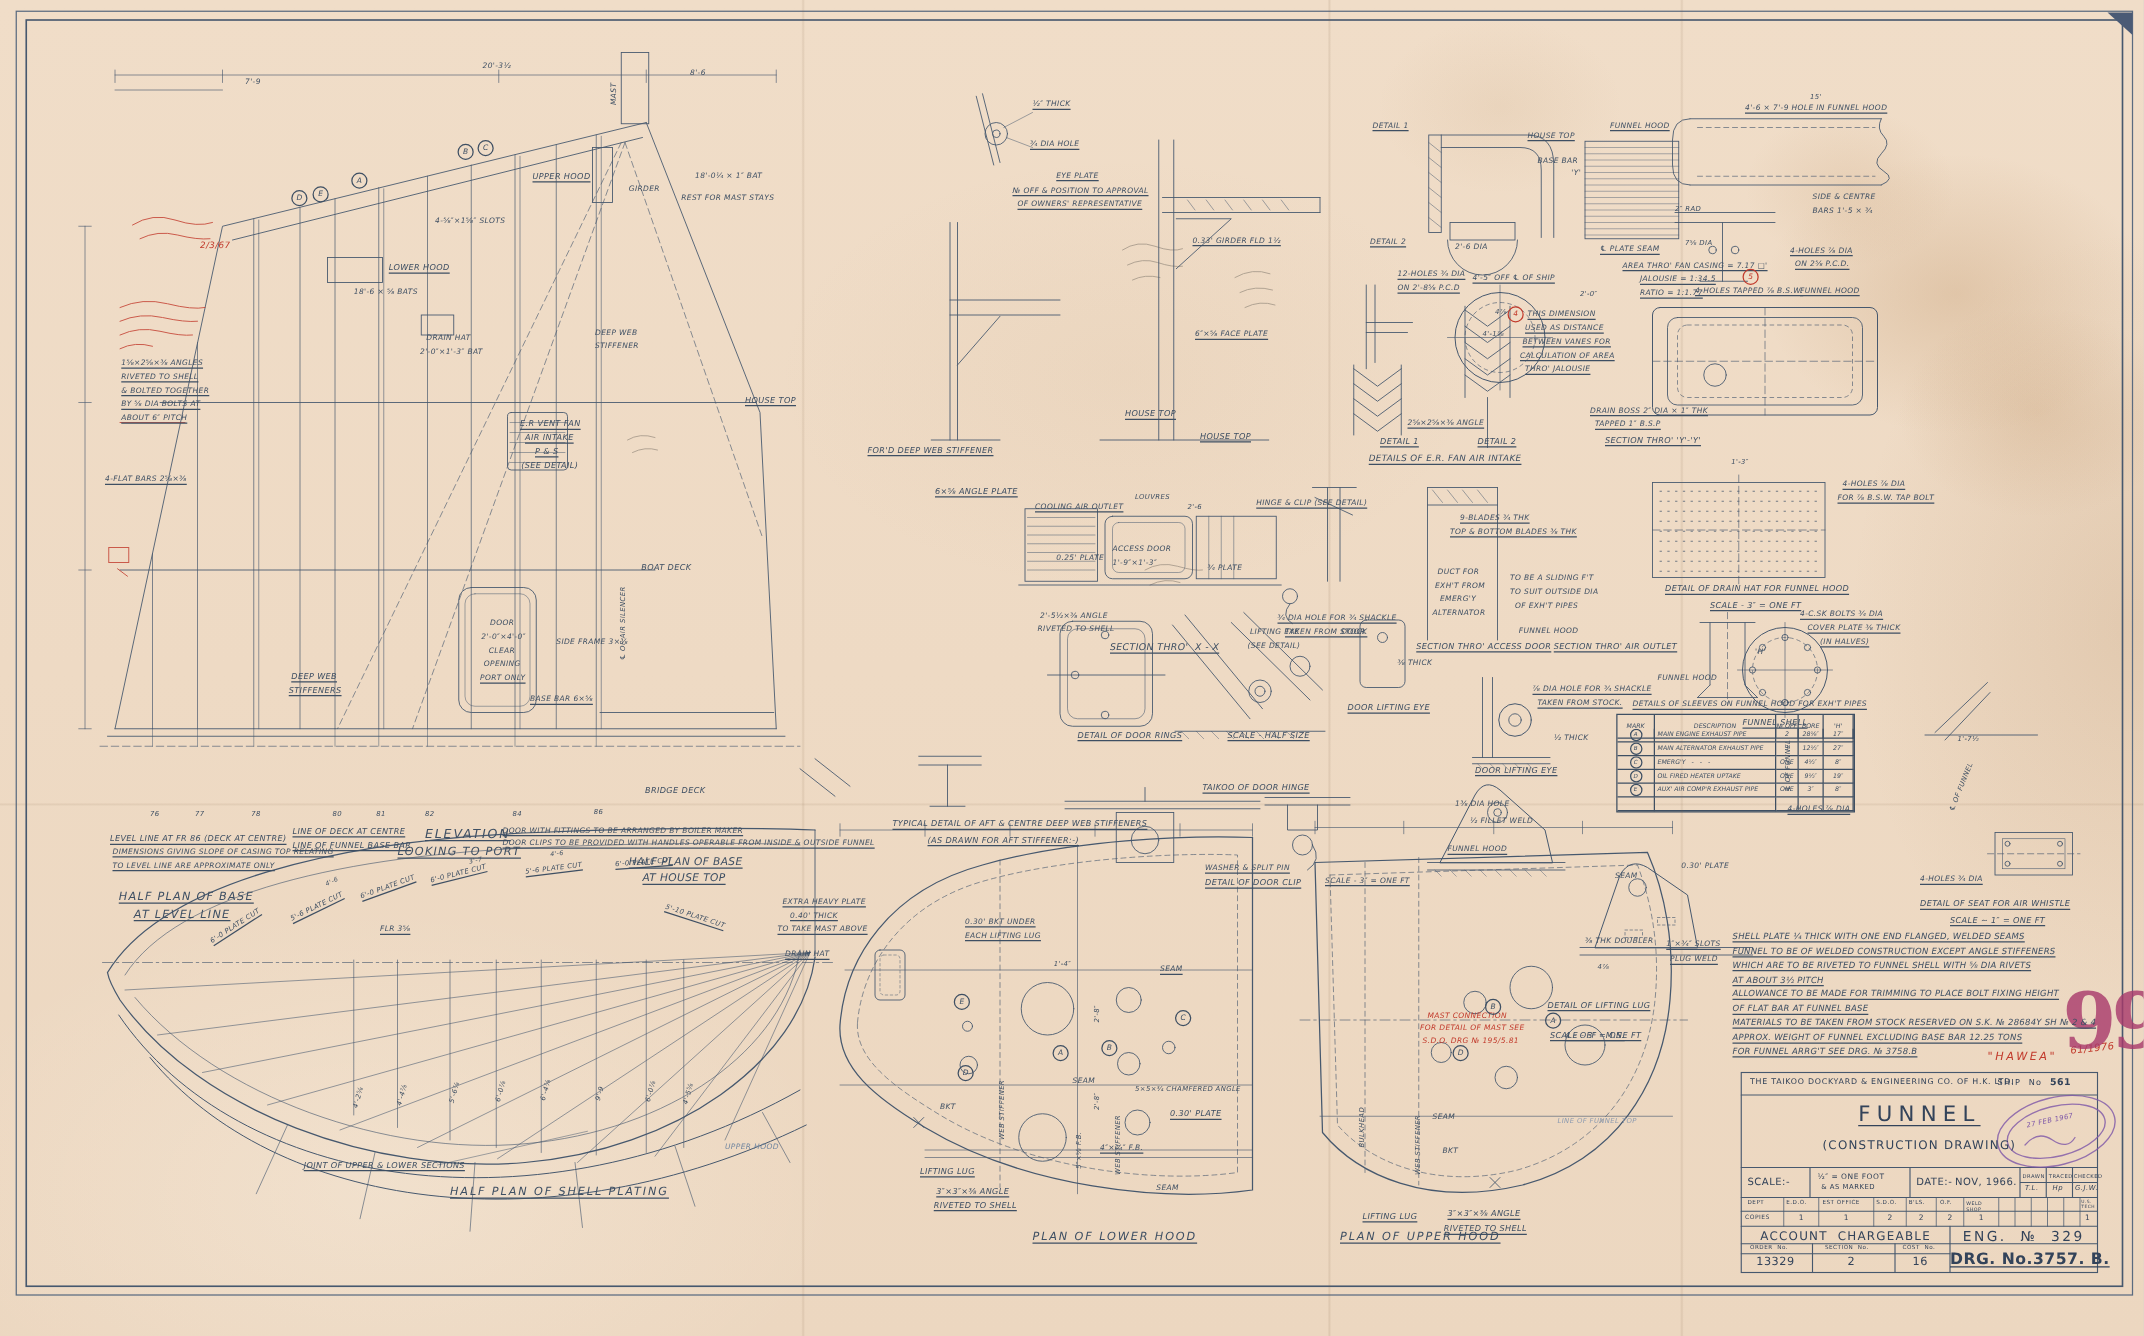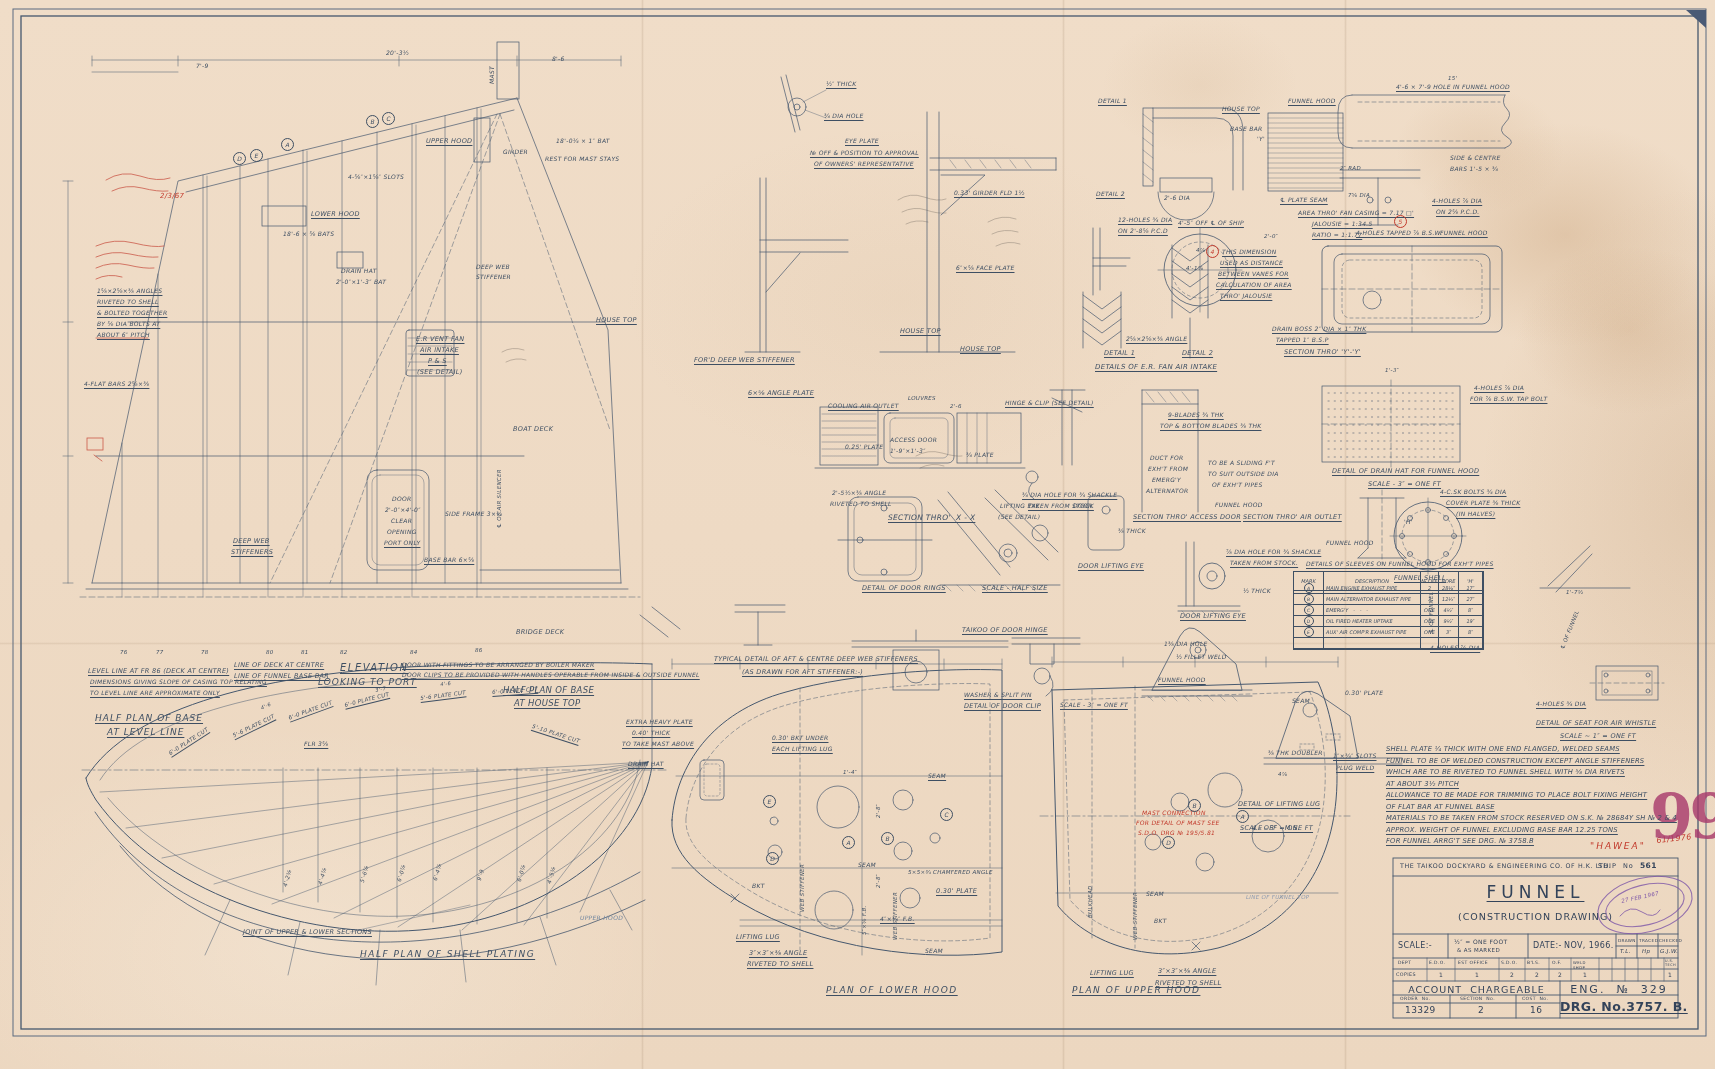--- a/index.html
+++ b/index.html
@@ -319,21 +319,21 @@
       <div class="lbl u" style="left: 233px; top: 538px;">DEEP WEB</div>
       <div class="lbl u" style="left: 231px; top: 549px;">STIFFENERS</div>
       <div class="lbl" style="left: 392px; top: 496px; font-size: 6px;">DOOR</div>
       <div class="lbl" style="left: 385px; top: 507px; font-size: 6px;">2'-0″×4'-0″</div>
       <div class="lbl" style="left: 391px; top: 518px; font-size: 6px;">CLEAR</div>
       <div class="lbl" style="left: 387px; top: 529px; font-size: 6px;">OPENING</div>
       <div class="lbl u" style="left: 384px; top: 540px; font-size: 6px;">PORT ONLY</div>
       <div class="lbl" style="left: 445px; top: 511px; font-size: 6px;">SIDE FRAME 3×⅜</div>
       <div class="lbl u" style="left: 424px; top: 557px; font-size: 6px;">BASE BAR 6×⅝</div>
       <div class="lbl" style="left: 497px; top: 528px; font-size: 5.5px; transform: rotate(-90deg);">℄ OF AIR SILENCER</div>
-      <div class="lbl" style="left: 513px; top: 426px;">BOAT DECK</div>
+      <div class="lbl" style="left: 513px; top: 451px;">BOAT DECK</div>
       <div class="lbl" style="left: 516px; top: 629px;">BRIDGE DECK</div>
       <div class="lbl" style="left: 120px; top: 650px; font-size: 5.5px;">76</div>
       <div class="lbl" style="left: 156px; top: 650px; font-size: 5.5px;">77</div>
       <div class="lbl" style="left: 201px; top: 650px; font-size: 5.5px;">78</div>
       <div class="lbl" style="left: 266px; top: 650px; font-size: 5.5px;">80</div>
       <div class="lbl" style="left: 301px; top: 650px; font-size: 5.5px;">81</div>
       <div class="lbl" style="left: 340px; top: 650px; font-size: 5.5px;">82</div>
       <div class="lbl" style="left: 410px; top: 650px; font-size: 5.5px;">84</div>
       <div class="lbl" style="left: 475px; top: 648px; font-size: 5.5px;">86</div>
       <div class="lbl u" style="left: 88px; top: 668px;">LEVEL LINE AT FR 86 (DECK AT CENTRE)</div>

